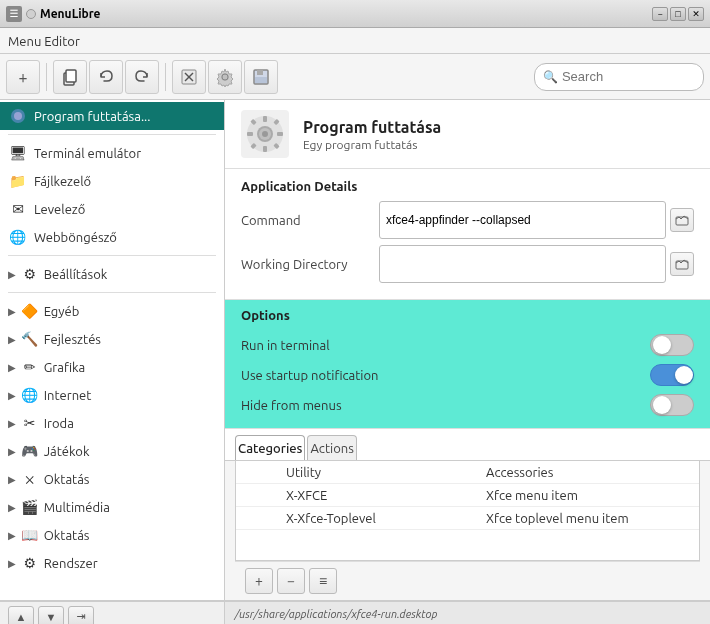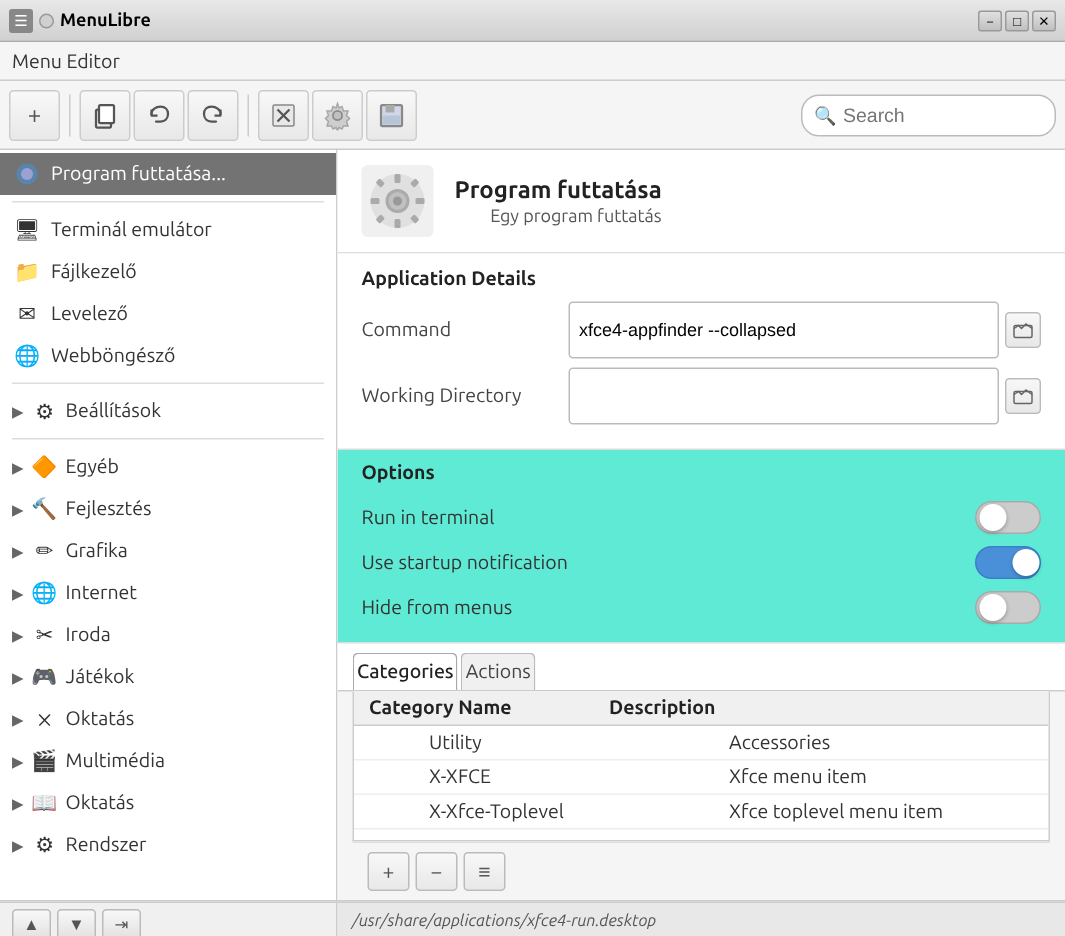--- a/index.html
+++ b/index.html
@@ -104,21 +104,21 @@
     }
     .sidebar-item {
       display: flex;
       align-items: center;
       padding: 4px 8px;
       cursor: pointer;
       gap: 6px;
       color: #333;
     }
     .sidebar-item.active {
-      background: #737373;
+      background: #0f766e;
       color: white;
     }
     .sidebar-item.active span { color: white; }
     .sidebar-item-icon {
       width: 20px; height: 20px;
       display: flex; align-items: center; justify-content: center;
       font-size: 14px; flex-shrink: 0;
     }
     .sidebar-divider {
       height: 1px; background: #ddd; margin: 4px 8px;
@@ -148,21 +148,21 @@
       gap: 14px;
     }
     .app-icon-large {
       width: 48px; height: 48px;
       background: #f0f0f0;
       border-radius: 4px;
       display: flex; align-items: center; justify-content: center;
       font-size: 28px;
     }
     .app-title { font-size: 16px; font-weight: bold; color: #222; }
-    .app-desc { font-size: 12px; color: #555; margin-top: 2px; text-align: right; }
+    .app-desc { font-size: 12px; color: #555; margin-top: 2px; }
     .details-section {
       background: white;
       padding: 10px 16px;
       border-bottom: 1px solid #ddd;
     }
     .section-title {
       font-weight: bold;
       font-size: 13px;
       margin-bottom: 8px;
       color: #222;
@@ -572,24 +572,20 @@
         </div>
       </div>
     </div>
 
     <div style="padding: 0 0; flex:1; display:flex; flex-direction:column;">
       <div class="tabs-bar">
         <div class="tab active">Categories</div>
         <div class="tab">Actions</div>
       </div>
       <div class="tab-content">
-        <div class="table-header">
-          <span class="th">Category Name</span>
-          <span class="th">Description</span>
-        </div>
         <div class="table-row">
           <span class="td">Utility</span>
           <span class="td">Accessories</span>
         </div>
         <div class="table-row">
           <span class="td">X-XFCE</span>
           <span class="td">Xfce menu item</span>
         </div>
         <div class="table-row">
           <span class="td">X-Xfce-Toplevel</span>

